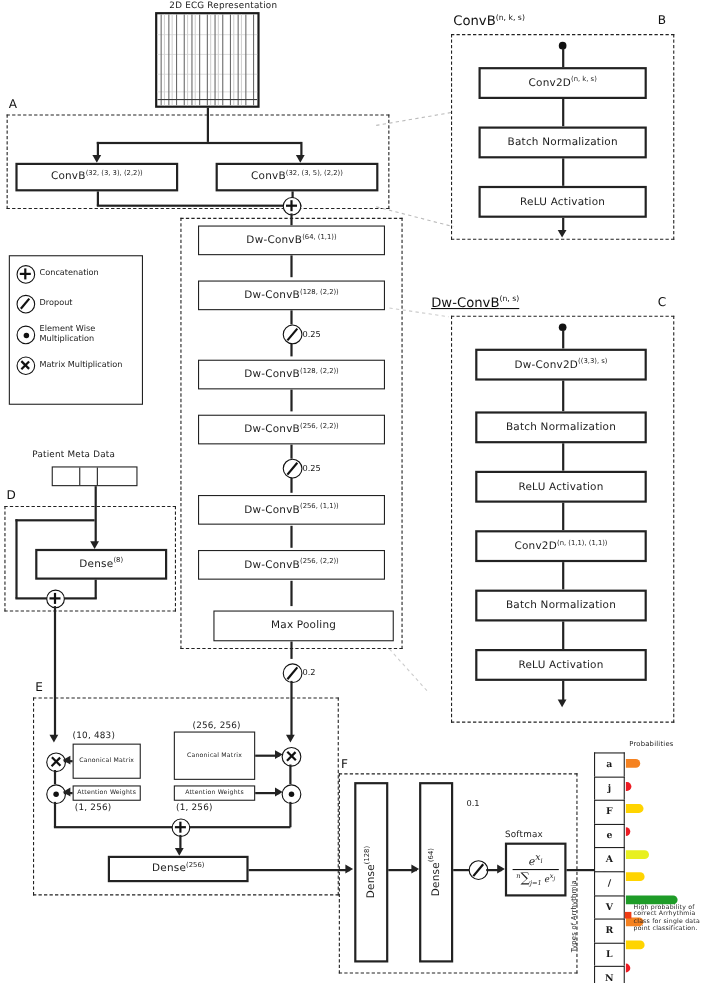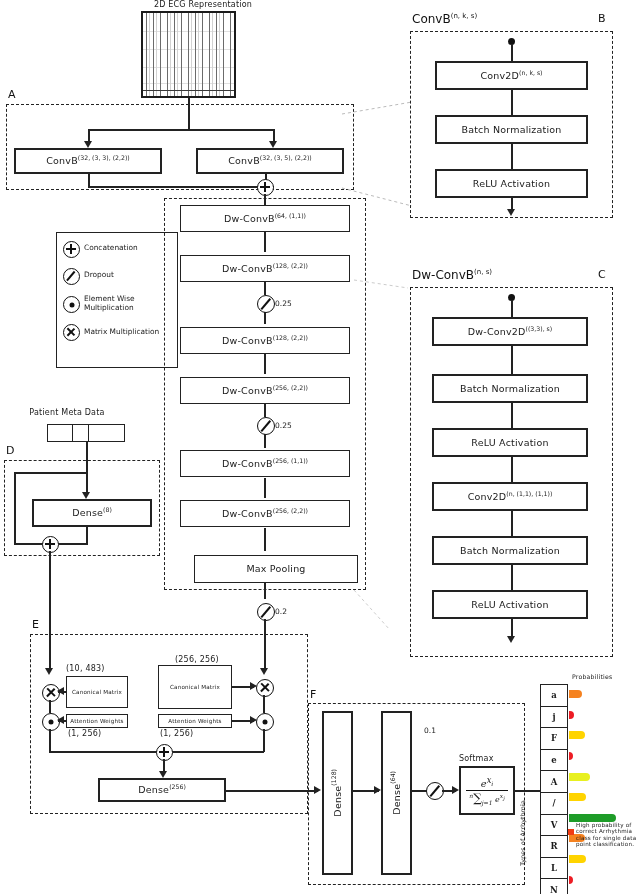--- a/index.html
+++ b/index.html
@@ -37,21 +37,21 @@
   .ecg{border:2.2px solid #1b1b1b;background:#ffffff;overflow:hidden;position:relative;}
   .ecg .v{position:absolute;top:0;bottom:0;width:1.4px;background:#6b6b6b;}
   .ecg .vl{position:absolute;top:0;bottom:0;width:.8px;background:#d2d2d2;}
   .ecg .h{position:absolute;left:0;right:0;height:.8px;background:#e0e0e0;}
   .ecg .base{position:absolute;left:0;right:0;height:1.4px;background:#3a3a3a;}
   
   .cells{display:flex;border:1.6px solid #222;background:#fff;}
   .cells div{border-right:1.5px solid #222;height:100%;}
   .cells div:last-child{border-right:none;}
   
-  .legend{border:1.6px solid #222;background:#fff;margin-left:48px;}
+  .legend{border:1.6px solid #222;background:#fff;}
   .legrow{display:flex;align-items:center;gap:6px;}
   .legtxt{font-size:7.4px;line-height:1.18;}
   
   .vert{writing-mode:vertical-rl;transform:rotate(180deg);white-space:nowrap;}
   
   .clscell{border:1.4px solid #222;border-bottom:none;background:#fff;
            display:flex;align-items:center;justify-content:center;
            font-size:8.5px;font-weight:bold;font-family:"DejaVu Serif","Liberation Serif",serif;}
   .clscell.last{border-bottom:1.4px solid #222;}
   .bar{height:8px;border-radius:0 4px 4px 0;}
@@ -238,21 +238,21 @@
   <span class="lbl">ReLU Activation</span>
 </div>
 <div class="abs vline" style="left:511px;top:198px;height:12px;"></div>
 <div class="abs arrow-d" style="left:507px;top:209px;"></div>
 
 <svg class="abs" style="left:340px;top:100px;width:80px;height:110px;" viewBox="0 0 80 110">
   <line x1="2" y1="14" x2="72" y2="2" stroke="#bbb" stroke-width="1" stroke-dasharray="3,3"></line>
   <line x1="2" y1="88" x2="72" y2="106" stroke="#bbb" stroke-width="1" stroke-dasharray="3,3"></line>
 </svg>
 
-<div class="abs grouplab" style="left:412px;top:268px;font-size:12px;">
+<div class="abs grouplab" style="left:392px;top:268px;font-size:12px;text-decoration:underline;">
   <span>Dw-ConvB</span><sup style="font-size:7px;">(n, s)</sup>
 </div>
 <div class="abs grouplab" style="left:598px;top:268px;">C</div>
 <div class="abs dash" style="left:410px;top:287px;width:203px;height:370px;"></div>
 <div class="abs dot" style="left:508px;top:294px;"></div>
 <div class="abs vline" style="left:511px;top:300px;height:17px;"></div>
 
 <div class="abs box thick" style="left:432px;top:317px;width:156px;height:29px;">
   <span class="lbl">
     <span>Dw-Conv2D</span><sup>((3,3), s)</sup></span>

